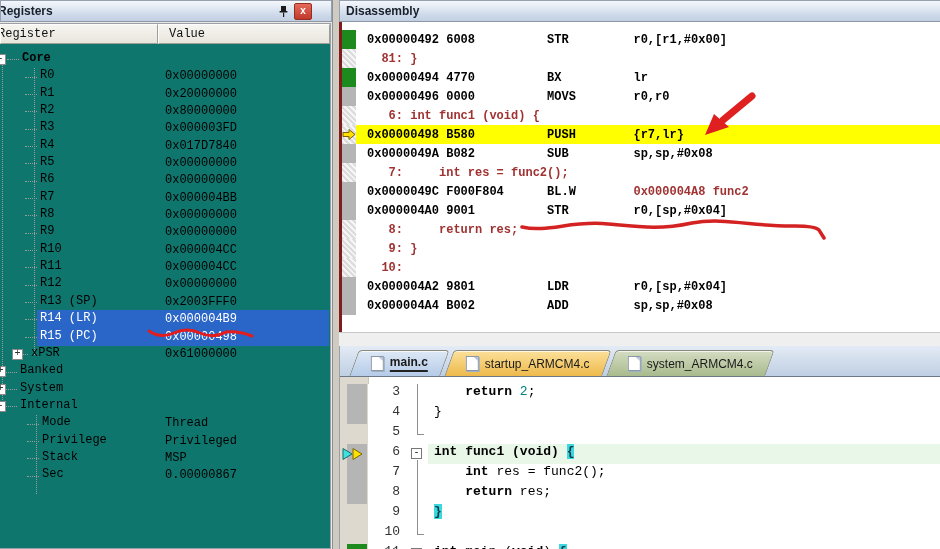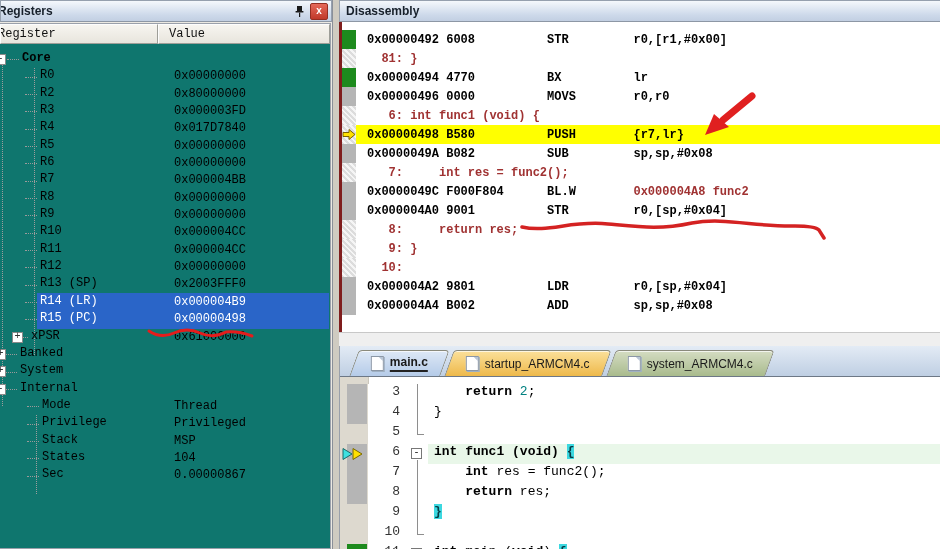--- a/index.html
+++ b/index.html
@@ -1,20 +1,20 @@
 <!DOCTYPE html>
 <html><head>
 <meta charset="utf-8">
 <style>
   html,body{margin:0;padding:0;}
   .app{position:relative;width:940px;height:549px;background:#cfcbc1;overflow:hidden;
        font-family:"Liberation Sans",sans-serif;-webkit-font-smoothing:antialiased;}
 
   
-  .titlebar{height:22px;display:flex;align-items:center;padding:0 3px 0 6px;
+  .titlebar{height:22px;display:flex;align-items:center;padding:0 19px 0 6px;
     background:linear-gradient(#f5f8fc,#cdd9ea 70%,#c2cfe2);border:1px solid #96a0ae;border-bottom:1px solid #8d97a5;
     font-size:12px;font-weight:bold;color:#17202b;overflow:hidden;box-sizing:border-box;}
   .titlebar .spacer{flex:1;}
   .pinbtn,.closebtn{width:16px;height:15px;display:flex;align-items:center;justify-content:center;margin-left:3px;}
   .closebtn{background:linear-gradient(#e5695a,#c0392a);border:1px solid #942e22;border-radius:2px;
     color:#fff;font-size:10px;font-weight:bold;line-height:1;font-family:"Liberation Sans",sans-serif;}
 
   
   .reg-panel{position:absolute;left:0;top:0;width:333px;height:549px;background:#ece9e2;
      border-right:1px solid #8a8f99;box-sizing:border-box;overflow:hidden;}
@@ -27,21 +27,21 @@
      font-family:"Liberation Mono","DejaVu Sans Mono",monospace;display:flex;align-items:center;overflow:hidden;}
   .hc1{width:158px;padding-left:4px;}
   .hc1 .clipH{margin-left:-7px;white-space:nowrap;}
   .hc2{flex:1;padding-left:10px;}
   .reg-rows{position:absolute;left:0;top:20px;right:0;bottom:0;padding-top:7px;overflow:hidden;}
   .reg-row{position:relative;height:17.35px;font-size:12px;color:#000;
      font-family:"Liberation Mono","DejaVu Sans Mono",monospace;white-space:nowrap;}
   .reg-row .stub{display:inline-block;width:12px;height:4px;border-bottom:1px dotted #9a9a9a;vertical-align:middle;margin-right:3px;position:relative;z-index:1;}
   .reg-label{position:relative;z-index:1;}
   .reg-label.b{font-weight:bold;}
-  .reg-value{position:absolute;left:174px;top:1px;z-index:1;}
+  .reg-value{position:absolute;left:165px;top:1px;z-index:1;}
   .reg-row.sel::before{content:"";position:absolute;left:37px;right:1px;top:-1px;bottom:0;background:#2a65c8;}
   .reg-row.sel .reg-label,.reg-row.sel .reg-value{color:#fff;}
   .twisty{position:absolute;top:3px;width:11px;height:11px;box-sizing:border-box;border:1px solid #8a8a8a;
      background:#fff;z-index:2;font-size:10px;line-height:8px;text-align:center;color:#333;
      font-family:"Liberation Mono",monospace;}
   .vguide{position:absolute;border-left:1px dotted #9d9d9d;width:0;}
 
   
   .disasm-panel{position:absolute;left:339px;top:0;width:704px;height:346px;box-sizing:border-box;}
   .disasm-panel .titlebar{border-right:none;}
@@ -129,20 +129,21 @@
         <div class="hcell hc2">
           <span>Value</span>
         </div>
       </div>
       <div class="reg-rows" id="regRows">
         <div class="vguide" style="left:2px;top:16px;height:346px;"></div>
         <div class="vguide" style="left:34px;top:24px;height:287px;"></div>
         <div class="vguide" style="left:36px;top:371px;height:79px;"></div>
       <div class="reg-row"><span class="twisty" style="left: -5px;">-</span><span class="stub" style="margin-left: 7px;"></span><span class="reg-label b">Core</span></div>
           <div class="reg-row"><span class="stub" style="margin-left: 25px;"></span><span class="reg-label">R0</span><span class="reg-value">0x00000000</span></div>
+          <div class="reg-row"><span class="stub" style="margin-left: 25px;"></span><span class="reg-label">R1</span><span class="reg-value">0x20000000</span></div>
           <div class="reg-row"><span class="stub" style="margin-left: 25px;"></span><span class="reg-label">R2</span><span class="reg-value">0x80000000</span></div>
           <div class="reg-row"><span class="stub" style="margin-left: 25px;"></span><span class="reg-label">R3</span><span class="reg-value">0x000003FD</span></div>
           <div class="reg-row"><span class="stub" style="margin-left: 25px;"></span><span class="reg-label">R4</span><span class="reg-value">0x017D7840</span></div>
           <div class="reg-row"><span class="stub" style="margin-left: 25px;"></span><span class="reg-label">R5</span><span class="reg-value">0x00000000</span></div>
           <div class="reg-row"><span class="stub" style="margin-left: 25px;"></span><span class="reg-label">R6</span><span class="reg-value">0x00000000</span></div>
           <div class="reg-row"><span class="stub" style="margin-left: 25px;"></span><span class="reg-label">R7</span><span class="reg-value">0x000004BB</span></div>
           <div class="reg-row"><span class="stub" style="margin-left: 25px;"></span><span class="reg-label">R8</span><span class="reg-value">0x00000000</span></div>
           <div class="reg-row"><span class="stub" style="margin-left: 25px;"></span><span class="reg-label">R9</span><span class="reg-value">0x00000000</span></div>
           <div class="reg-row"><span class="stub" style="margin-left: 25px;"></span><span class="reg-label">R10</span><span class="reg-value">0x000004CC</span></div>
           <div class="reg-row"><span class="stub" style="margin-left: 25px;"></span><span class="reg-label">R11</span><span class="reg-value">0x000004CC</span></div>
@@ -150,21 +151,20 @@
           <div class="reg-row"><span class="stub" style="margin-left: 25px;"></span><span class="reg-label">R13 (SP)</span><span class="reg-value">0x2003FFF0</span></div>
           <div class="reg-row sel"><span class="stub" style="margin-left: 25px;"></span><span class="reg-label">R14 (LR)</span><span class="reg-value">0x000004B9</span></div>
           <div class="reg-row sel"><span class="stub" style="margin-left: 25px;"></span><span class="reg-label">R15 (PC)</span><span class="reg-value">0x00000498</span></div>
           <div class="reg-row"><span class="twisty" style="left: 12px;">+</span><span class="stub" style="margin-left: 16px;"></span><span class="reg-label">xPSR</span><span class="reg-value">0x61000000</span></div>
           <div class="reg-row"><span class="twisty" style="left: -5px;">+</span><span class="stub" style="margin-left: 5px;"></span><span class="reg-label">Banked</span></div>
           <div class="reg-row"><span class="twisty" style="left: -5px;">+</span><span class="stub" style="margin-left: 5px;"></span><span class="reg-label">System</span></div>
           <div class="reg-row"><span class="twisty" style="left: -5px;">-</span><span class="stub" style="margin-left: 5px;"></span><span class="reg-label">Internal</span></div>
           <div class="reg-row"><span class="stub" style="margin-left: 27px;"></span><span class="reg-label">Mode</span><span class="reg-value">Thread</span></div>
           <div class="reg-row"><span class="stub" style="margin-left: 27px;"></span><span class="reg-label">Privilege</span><span class="reg-value">Privileged</span></div>
           <div class="reg-row"><span class="stub" style="margin-left: 27px;"></span><span class="reg-label">Stack</span><span class="reg-value">MSP</span></div>
-          <div class="reg-row"><span class="stub" style="margin-left: 27px;"></span><span class="reg-label">States</span><span class="reg-value">104</span></div>
           <div class="reg-row"><span class="stub" style="margin-left: 27px;"></span><span class="reg-label">Sec</span><span class="reg-value">0.00000867</span></div>
         </div>
     </div>
   </section>
 
   <section class="disasm-panel">
     <div class="titlebar">
       <span>Disassembly</span>
     </div>
     <div class="disasm-body" id="disasmRows">

